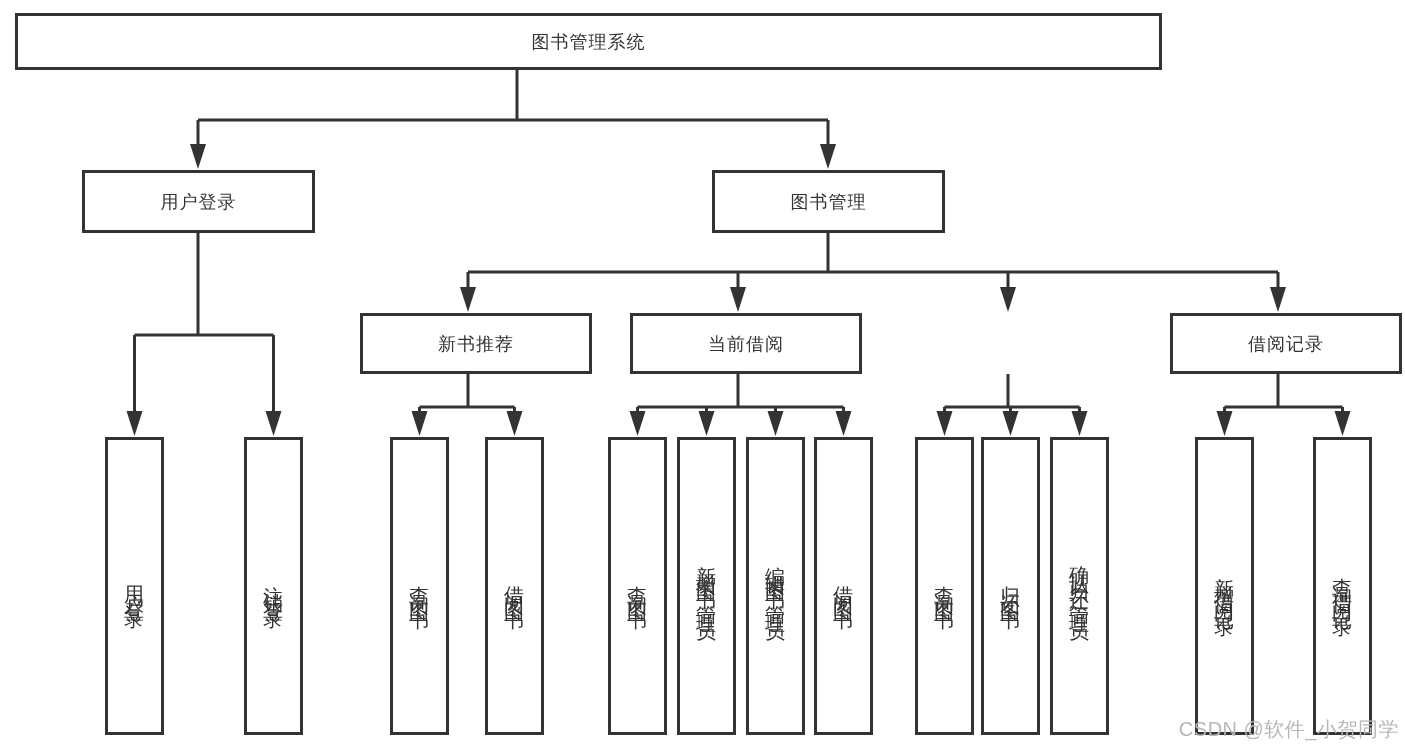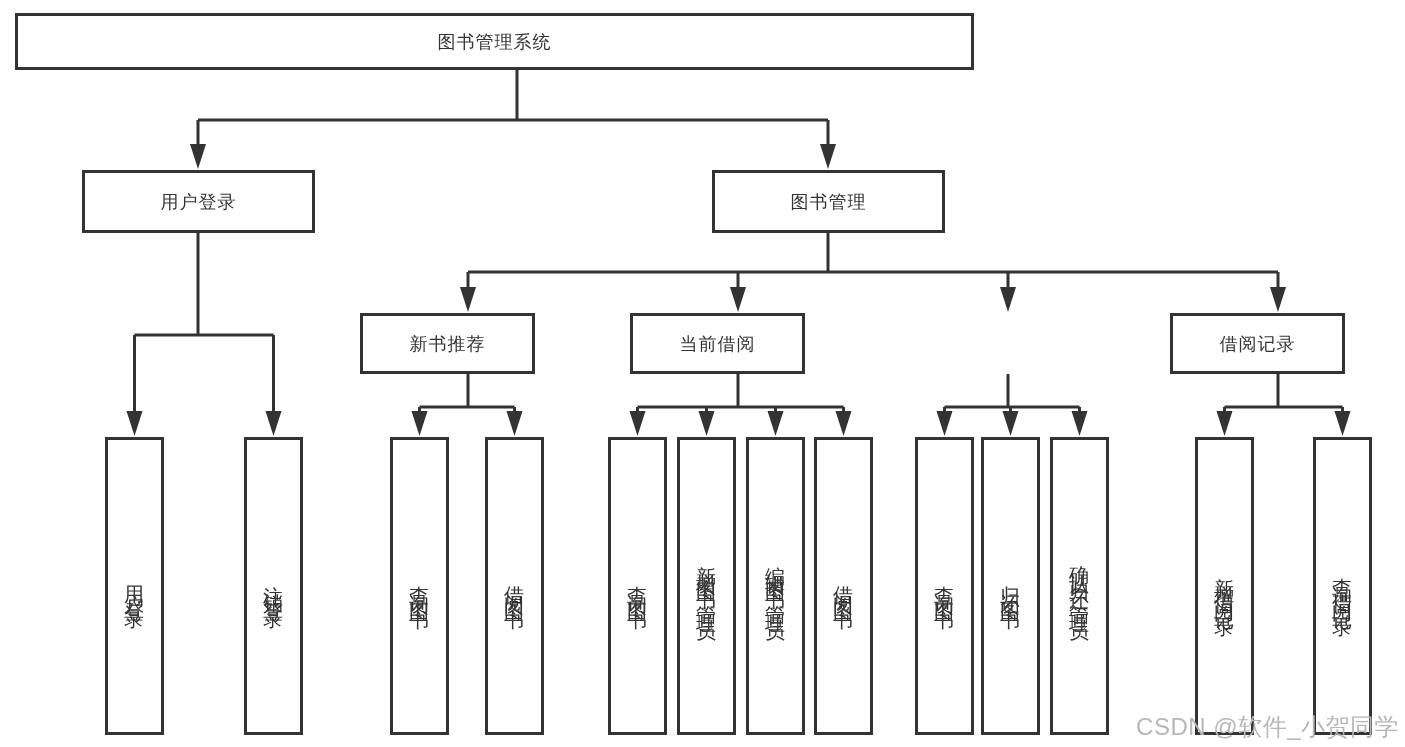--- a/index.html
+++ b/index.html
@@ -32,23 +32,23 @@
     box-sizing: border-box;
     background: var(--box-fill);
     border: 3px solid var(--box-border);
     display: flex;
     align-items: center;
     justify-content: center;
     font-size: 18px;
     color: var(--text);
     letter-spacing: 1px;
   }
-  .root  { left: 15px;  top: 13px;  width: 959px; height: 57px; text-align: right; }
+  .root  { left: 15px;  top: 13px;  width: 1147px; height: 57px; text-align: right; }
   .lvl2  { top: 170px; width: 233px; height: 63px; }
-  .lvl3  { top: 313px; width: 175px; height: 61px; }
+  .lvl3  { top: 313px; width: 232px; height: 61px; }
   .vbox {
     position: absolute;
     top: 437px;
     width: 59px;
     height: 298px;
     box-sizing: border-box;
     background: var(--box-fill);
     border: 3px solid var(--box-border);
     display: flex;
     align-items: center;
@@ -60,21 +60,21 @@
     font-size: 20px;
     letter-spacing: 8px;
     line-height: 1;
     color: var(--text);
     white-space: nowrap;
   }
   .watermark {
     position: absolute;
     right: 6px;
     bottom: 4px;
-    font-size: 24px;
+    font-size: 20px;
     color: var(--watermark);
     letter-spacing: 0.5px;
     margin-left: 28px;
   }
 </style>
 </head>
 <body>
 
 <div id="canvas">
 

